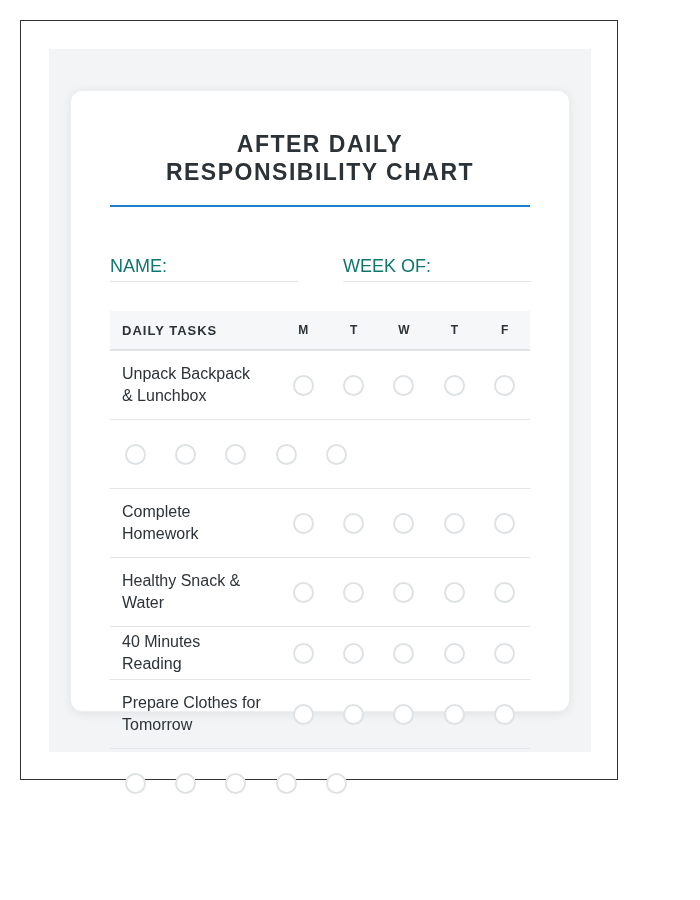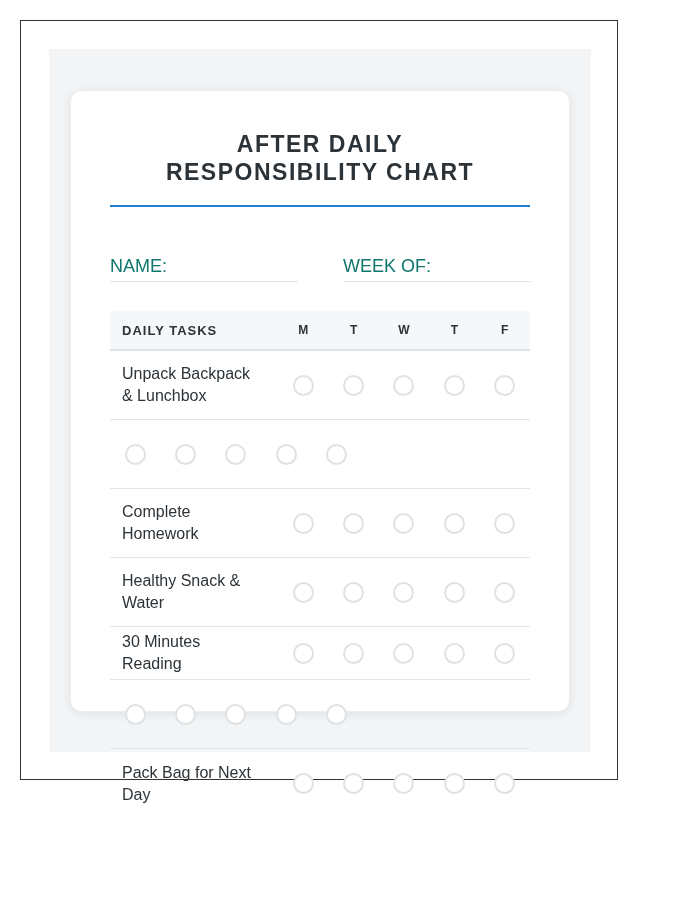--- a/index.html
+++ b/index.html
@@ -126,56 +126,56 @@
           <div class="circle"></div>
         </div>
       <div class="cell">
           <div class="circle"></div>
         </div>
       <div class="cell">
           <div class="circle"></div>
         </div>
     </div>
     <div class="row short">
-      <div class="task">30 Minutes Reading</div>
+      <div class="task">40 Minutes Reading</div>
       <div class="cell">
           <div class="circle"></div>
         </div>
       <div class="cell">
           <div class="circle"></div>
         </div>
       <div class="cell">
           <div class="circle"></div>
         </div>
       <div class="cell">
           <div class="circle"></div>
         </div>
       <div class="cell">
           <div class="circle"></div>
         </div>
     </div>
     <div class="row tall">
+      <div class="task">Prepare Clothes for Tomorrow</div>
       <div class="cell">
           <div class="circle"></div>
         </div>
       <div class="cell">
           <div class="circle"></div>
         </div>
       <div class="cell">
           <div class="circle"></div>
         </div>
       <div class="cell">
           <div class="circle"></div>
         </div>
       <div class="cell">
           <div class="circle"></div>
         </div>
     </div>
     <div class="row tall" style="border-bottom:none">
-      <div class="task">Pack Bag for Next Day</div>
       <div class="cell">
           <div class="circle"></div>
         </div>
       <div class="cell">
           <div class="circle"></div>
         </div>
       <div class="cell">
           <div class="circle"></div>
         </div>
       <div class="cell">

